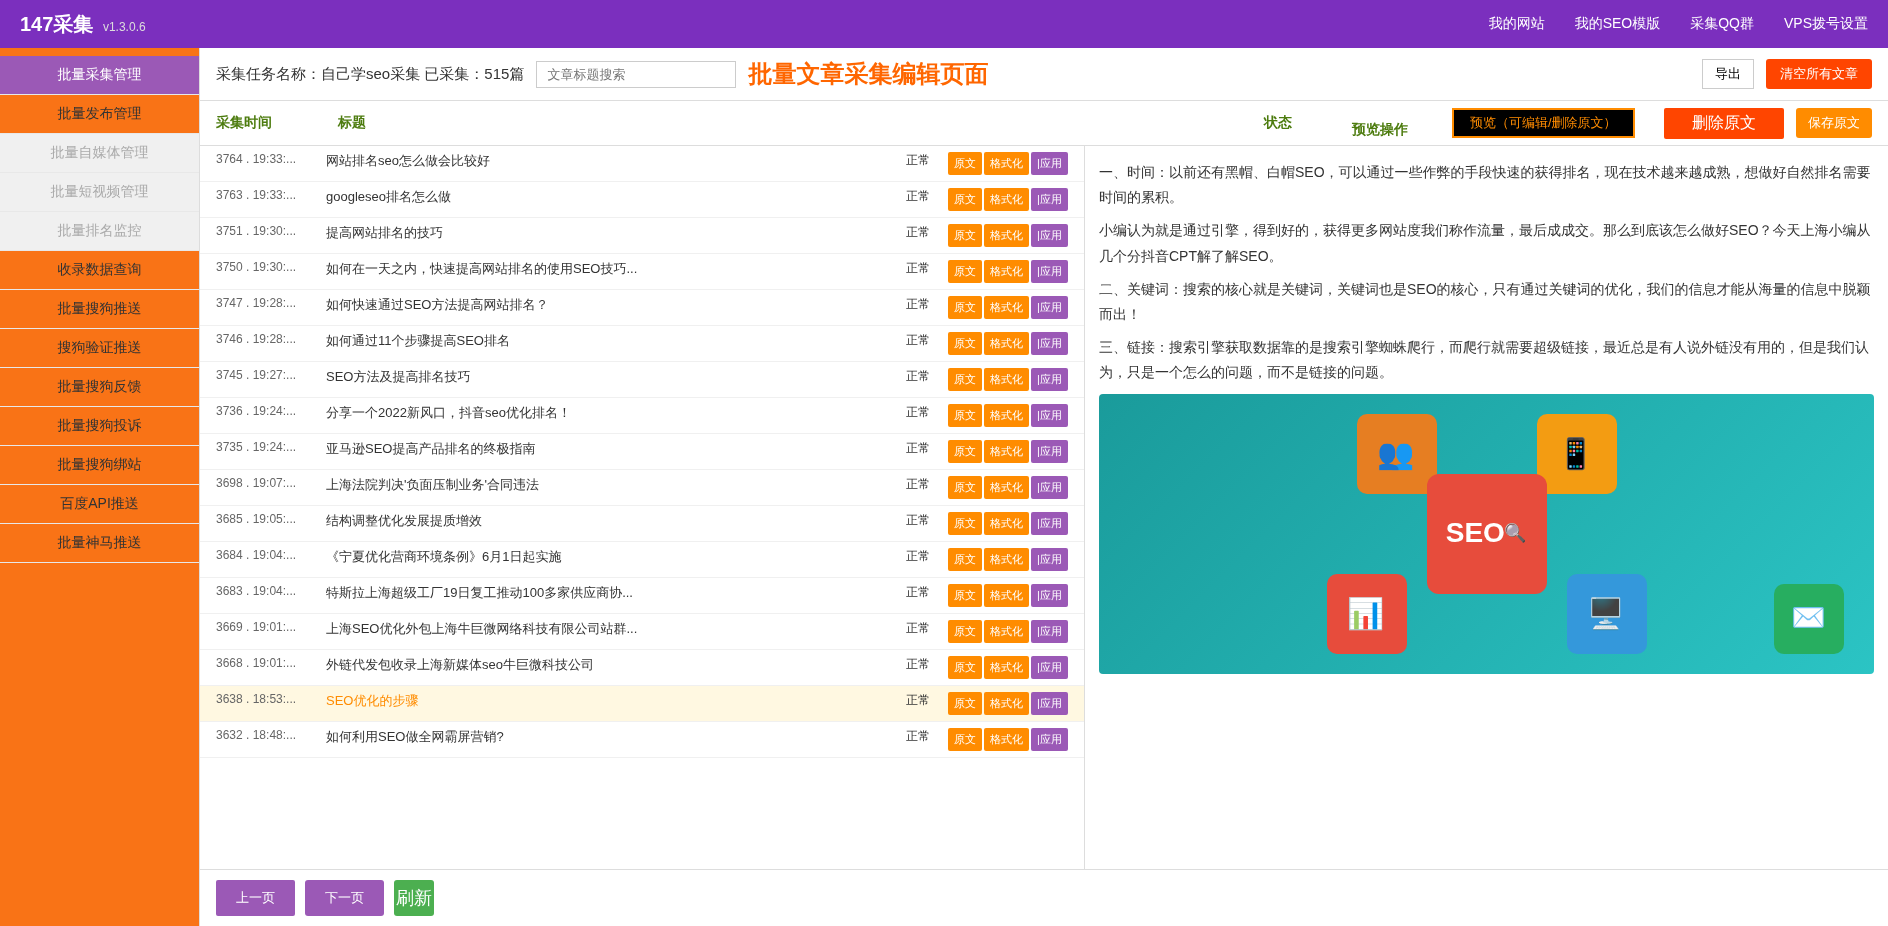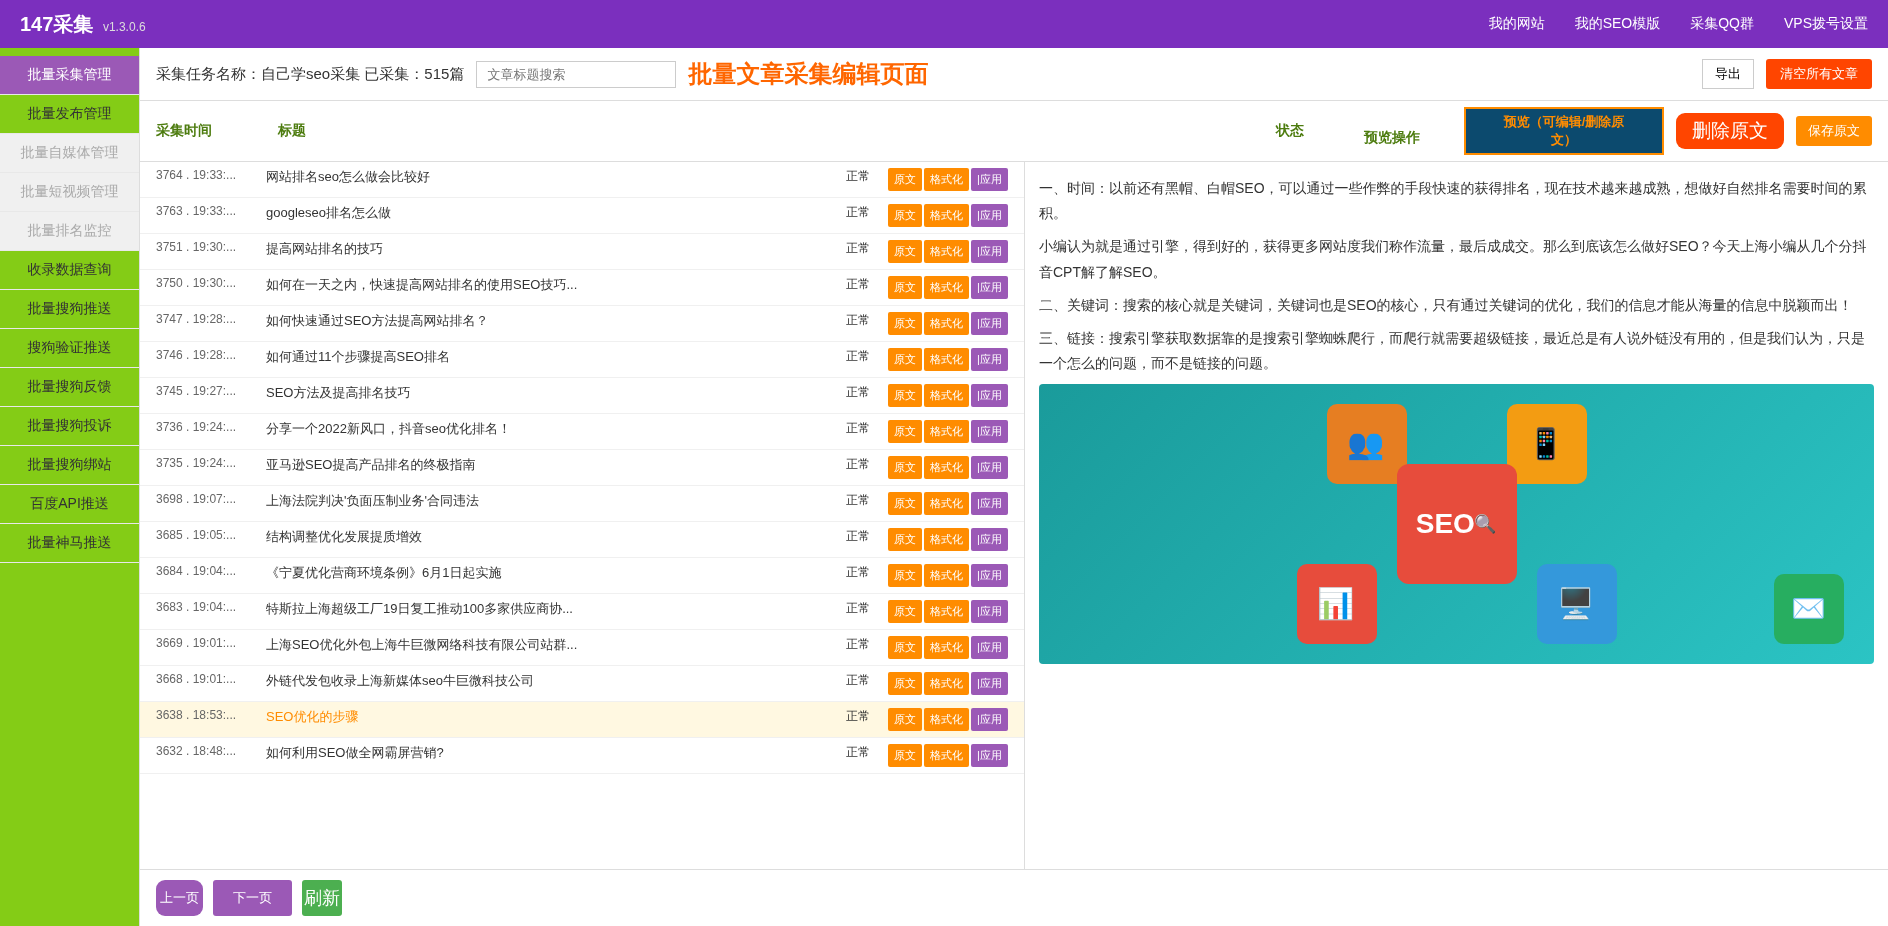--- a/index.html
+++ b/index.html
@@ -38,22 +38,22 @@
     }
 
     
     .main-layout {
       display: flex;
       height: calc(100vh - 48px);
     }
 
     
     .sidebar {
-      width: 140px;
-      background: #84cc16;
+      width: 200px;
+      background: #f97316;
       border-right: 1px solid #ddd;
       padding: 8px 0;
       flex-shrink: 0;
       overflow-y: auto;
     }
     .sidebar-item {
       padding: 10px 0;
       text-align: center;
       cursor: pointer;
       font-size: 14px;
@@ -140,34 +140,34 @@
     .col-title { flex: 1; }
     .col-status { width: 60px; flex-shrink: 0; text-align: center; }
     .col-actions { width: 120px; flex-shrink: 0; text-align: center; margin-top: 14px; }
     .col-preview-btn {
       width: 200px;
       flex-shrink: 0;
     }
     .preview-header-btn {
       border: 2px solid #FF8C00;
       color: #FF8C00;
-      background: #0c4a6e;
-      padding: 4px 28px;
-      cursor: pointer;
-      font-size: 13px;
-      font-weight: bold;
+      background: #000000;
+      padding: 4px 16px;
+      cursor: pointer;
+      font-size: 13px;
+      font-weight: normal;
     }
     .btn-delete-orig {
       background: #FF4500;
       color: white;
       border: none;
-      padding: 5px 16px;
-      cursor: pointer;
-      font-size: 19px;
-      border-radius: 9px;
+      padding: 5px 28px;
+      cursor: pointer;
+      font-size: 16px;
+      border-radius: 2px;
       margin-left: auto;
     }
     .btn-save-orig {
       background: #FF8C00;
       color: white;
       border: none;
       padding: 6px 12px;
       cursor: pointer;
       font-size: 13px;
       border-radius: 3px;
@@ -259,24 +259,24 @@
       background: white;
       padding: 10px 16px;
       display: flex;
       gap: 10px;
       border-top: 1px solid #ddd;
     }
     .btn-prev {
       background: #9B59B6;
       color: white;
       border: none;
-      padding: 6px 4px;
-      cursor: pointer;
-      font-size: 13px;
-      border-radius: 9px;
+      padding: 6px 20px;
+      cursor: pointer;
+      font-size: 13px;
+      border-radius: 2px;
     }
     .btn-next {
       background: #9B59B6;
       color: white;
       border: none;
       padding: 6px 20px;
       cursor: pointer;
       font-size: 13px;
       border-radius: 3px;
     }

